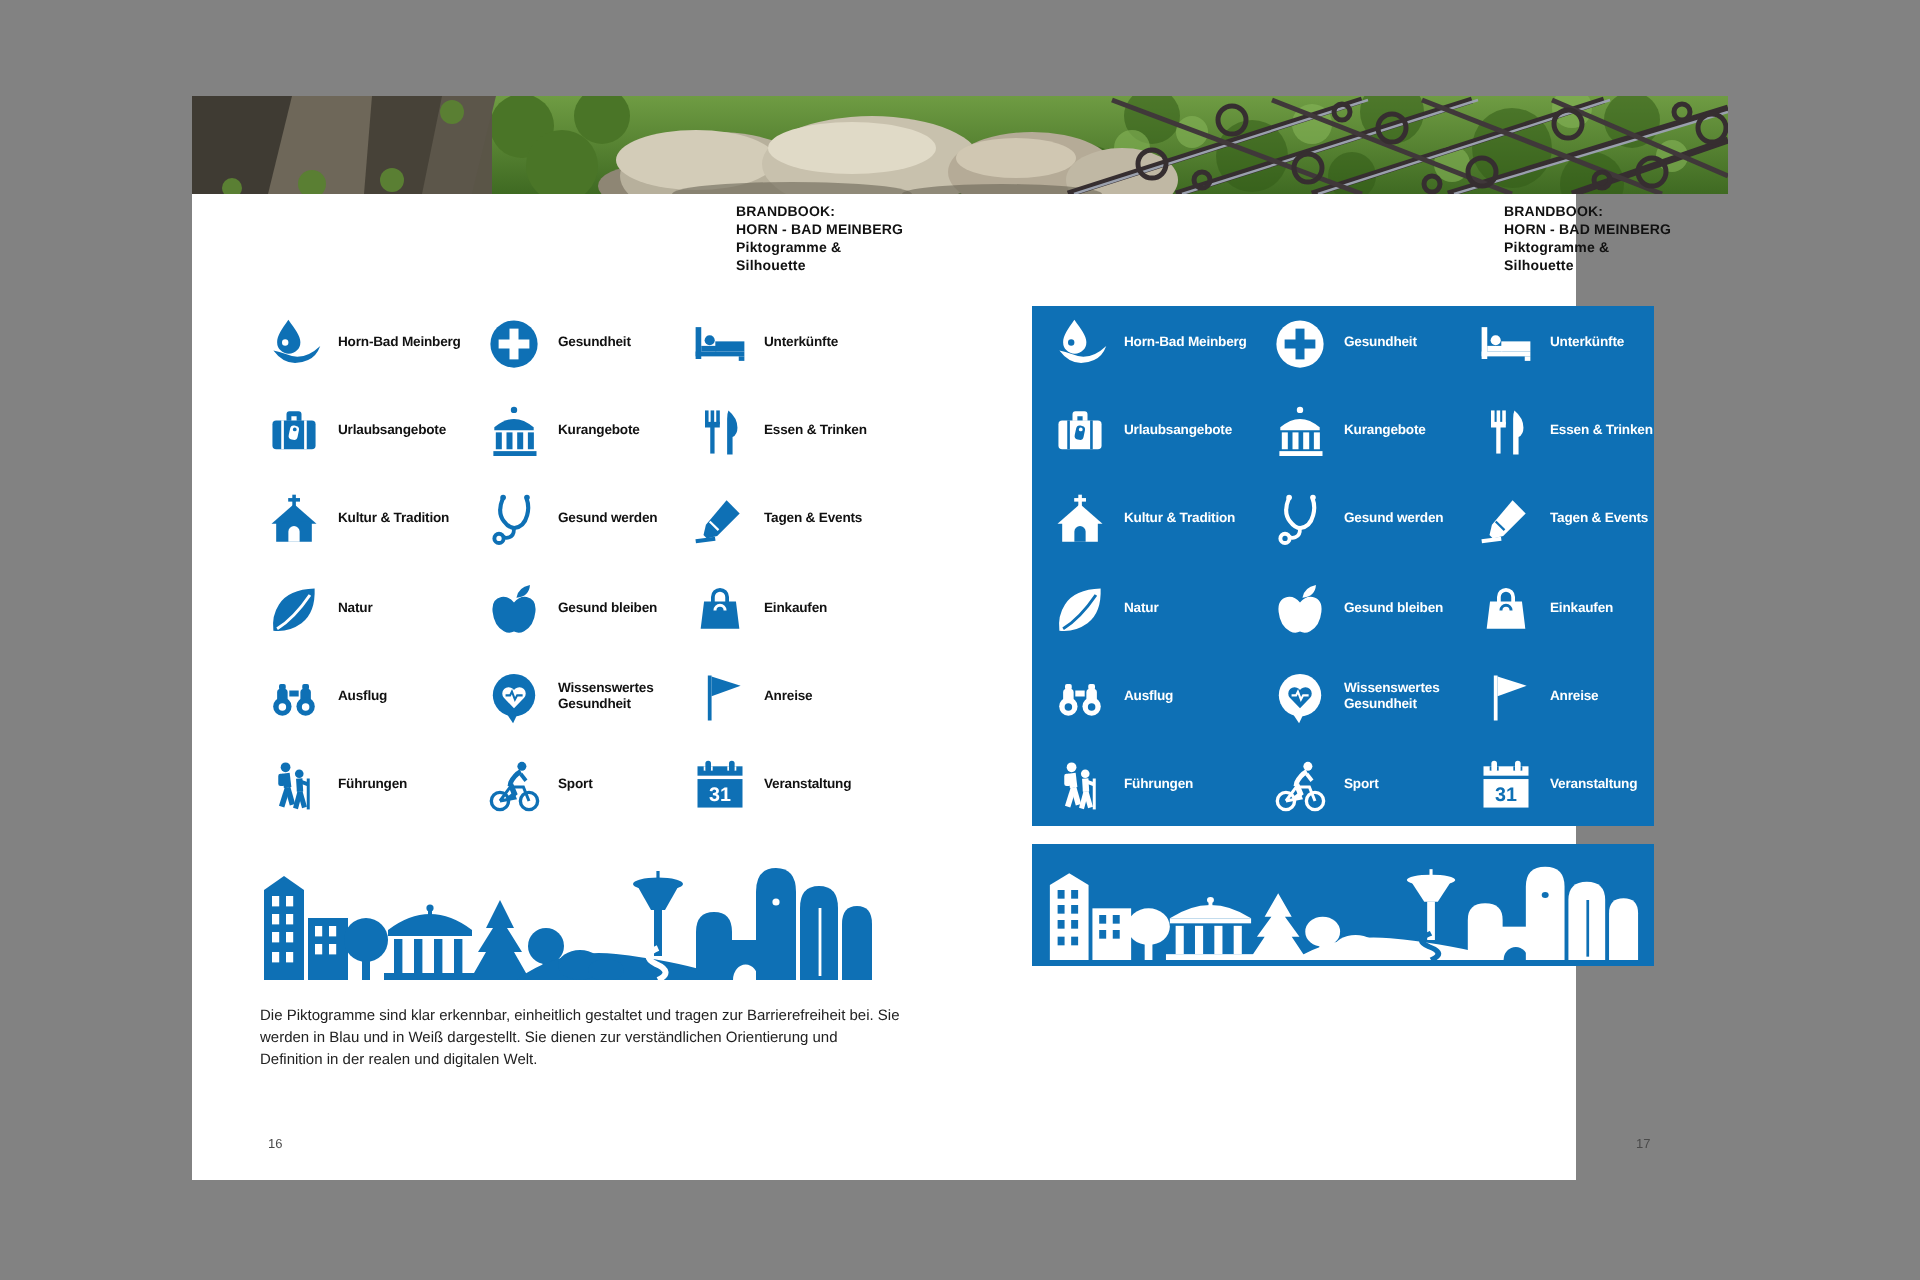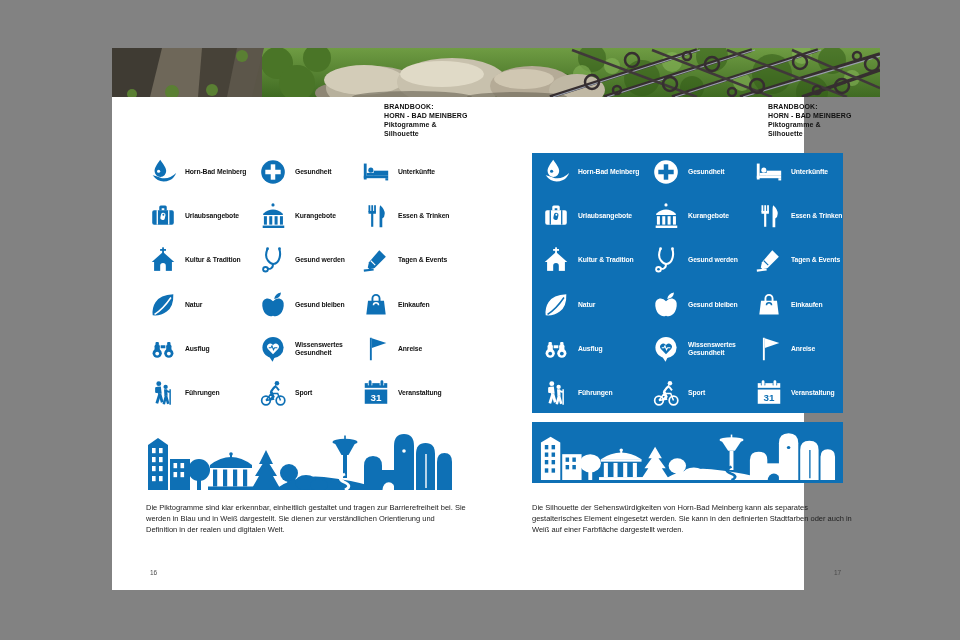--- a/index.html
+++ b/index.html
@@ -1,19 +1,19 @@
 <!DOCTYPE html>
 <html style="--accent: #0e70b5; --bg-gray: #828282;"><head>
 <meta charset="utf-8">
 <style>
   html,body{margin:0;padding:0;}
   :root{ --accent:#0e70b5; --bg-gray:#828282; }
   .stage{position:relative;width:960px;height:640px;background:var(--bg-gray);
          font-family:"Liberation Sans",sans-serif;overflow:hidden;}
-  .spread{position:absolute;left:112px;top:48px;width:692px;height:542px;background:#ffffff;}
+  .spread{position:absolute;left:96px;top:48px;width:692px;height:542px;background:#ffffff;}
   .photo{position:absolute;left:0;top:0;width:768px;height:49px;display:block;}
   .bb-header{position:absolute;top:54px;width:120px;font-size:7px;font-weight:bold;
              line-height:9px;color:#111;letter-spacing:.1px;}
   #hdr-left{left:272px;} #hdr-right{left:656px;}
   .picto-grid{position:absolute;top:102px;display:grid;
               grid-template-columns:110px 103px 98px;grid-auto-rows:44.2px;align-items:center;}
   #grid-left{left:36px;color:var(--accent);--cut:#ffffff;}
   #grid-left .plabel{color:#111;}
   #grid-right{left:429px;color:#ffffff;--cut:var(--accent);}
   #grid-right .plabel{color:#ffffff;}
@@ -583,18 +583,17 @@
 </div>
 
     <svg class="sil" id="sil-left" viewBox="0 0 307 66" preserveAspectRatio="none">
         <use href="#town-silhouette"></use>
       </svg>
     <svg class="sil" id="sil-right" viewBox="0 0 307 66" preserveAspectRatio="none">
         <use href="#town-silhouette"></use>
       </svg>
 
     <p class="caption" id="cap-left">Die Piktogramme sind klar erkennbar, einheitlich gestaltet und tragen zur Barrierefreiheit bei. Sie werden in Blau und in Weiß dargestellt. Sie dienen zur verständlichen Orientierung und Definition in der realen und digitalen Welt.</p>
-    <p class="caption" id="cap-right">Die Silhouette der Sehenswürdigkeiten von Horn-Bad Meinberg kann als separates gestalterisches Element eingesetzt werden. Sie kann in den definierten Stadtfarben oder auch in Weiß auf einer Farbfläche dargestellt werden.</p>
 
     <div class="pagenum" id="pn-left">16</div>
     <div class="pagenum" id="pn-right">17</div>
   </div>
 </div>
 
 </body></html>

